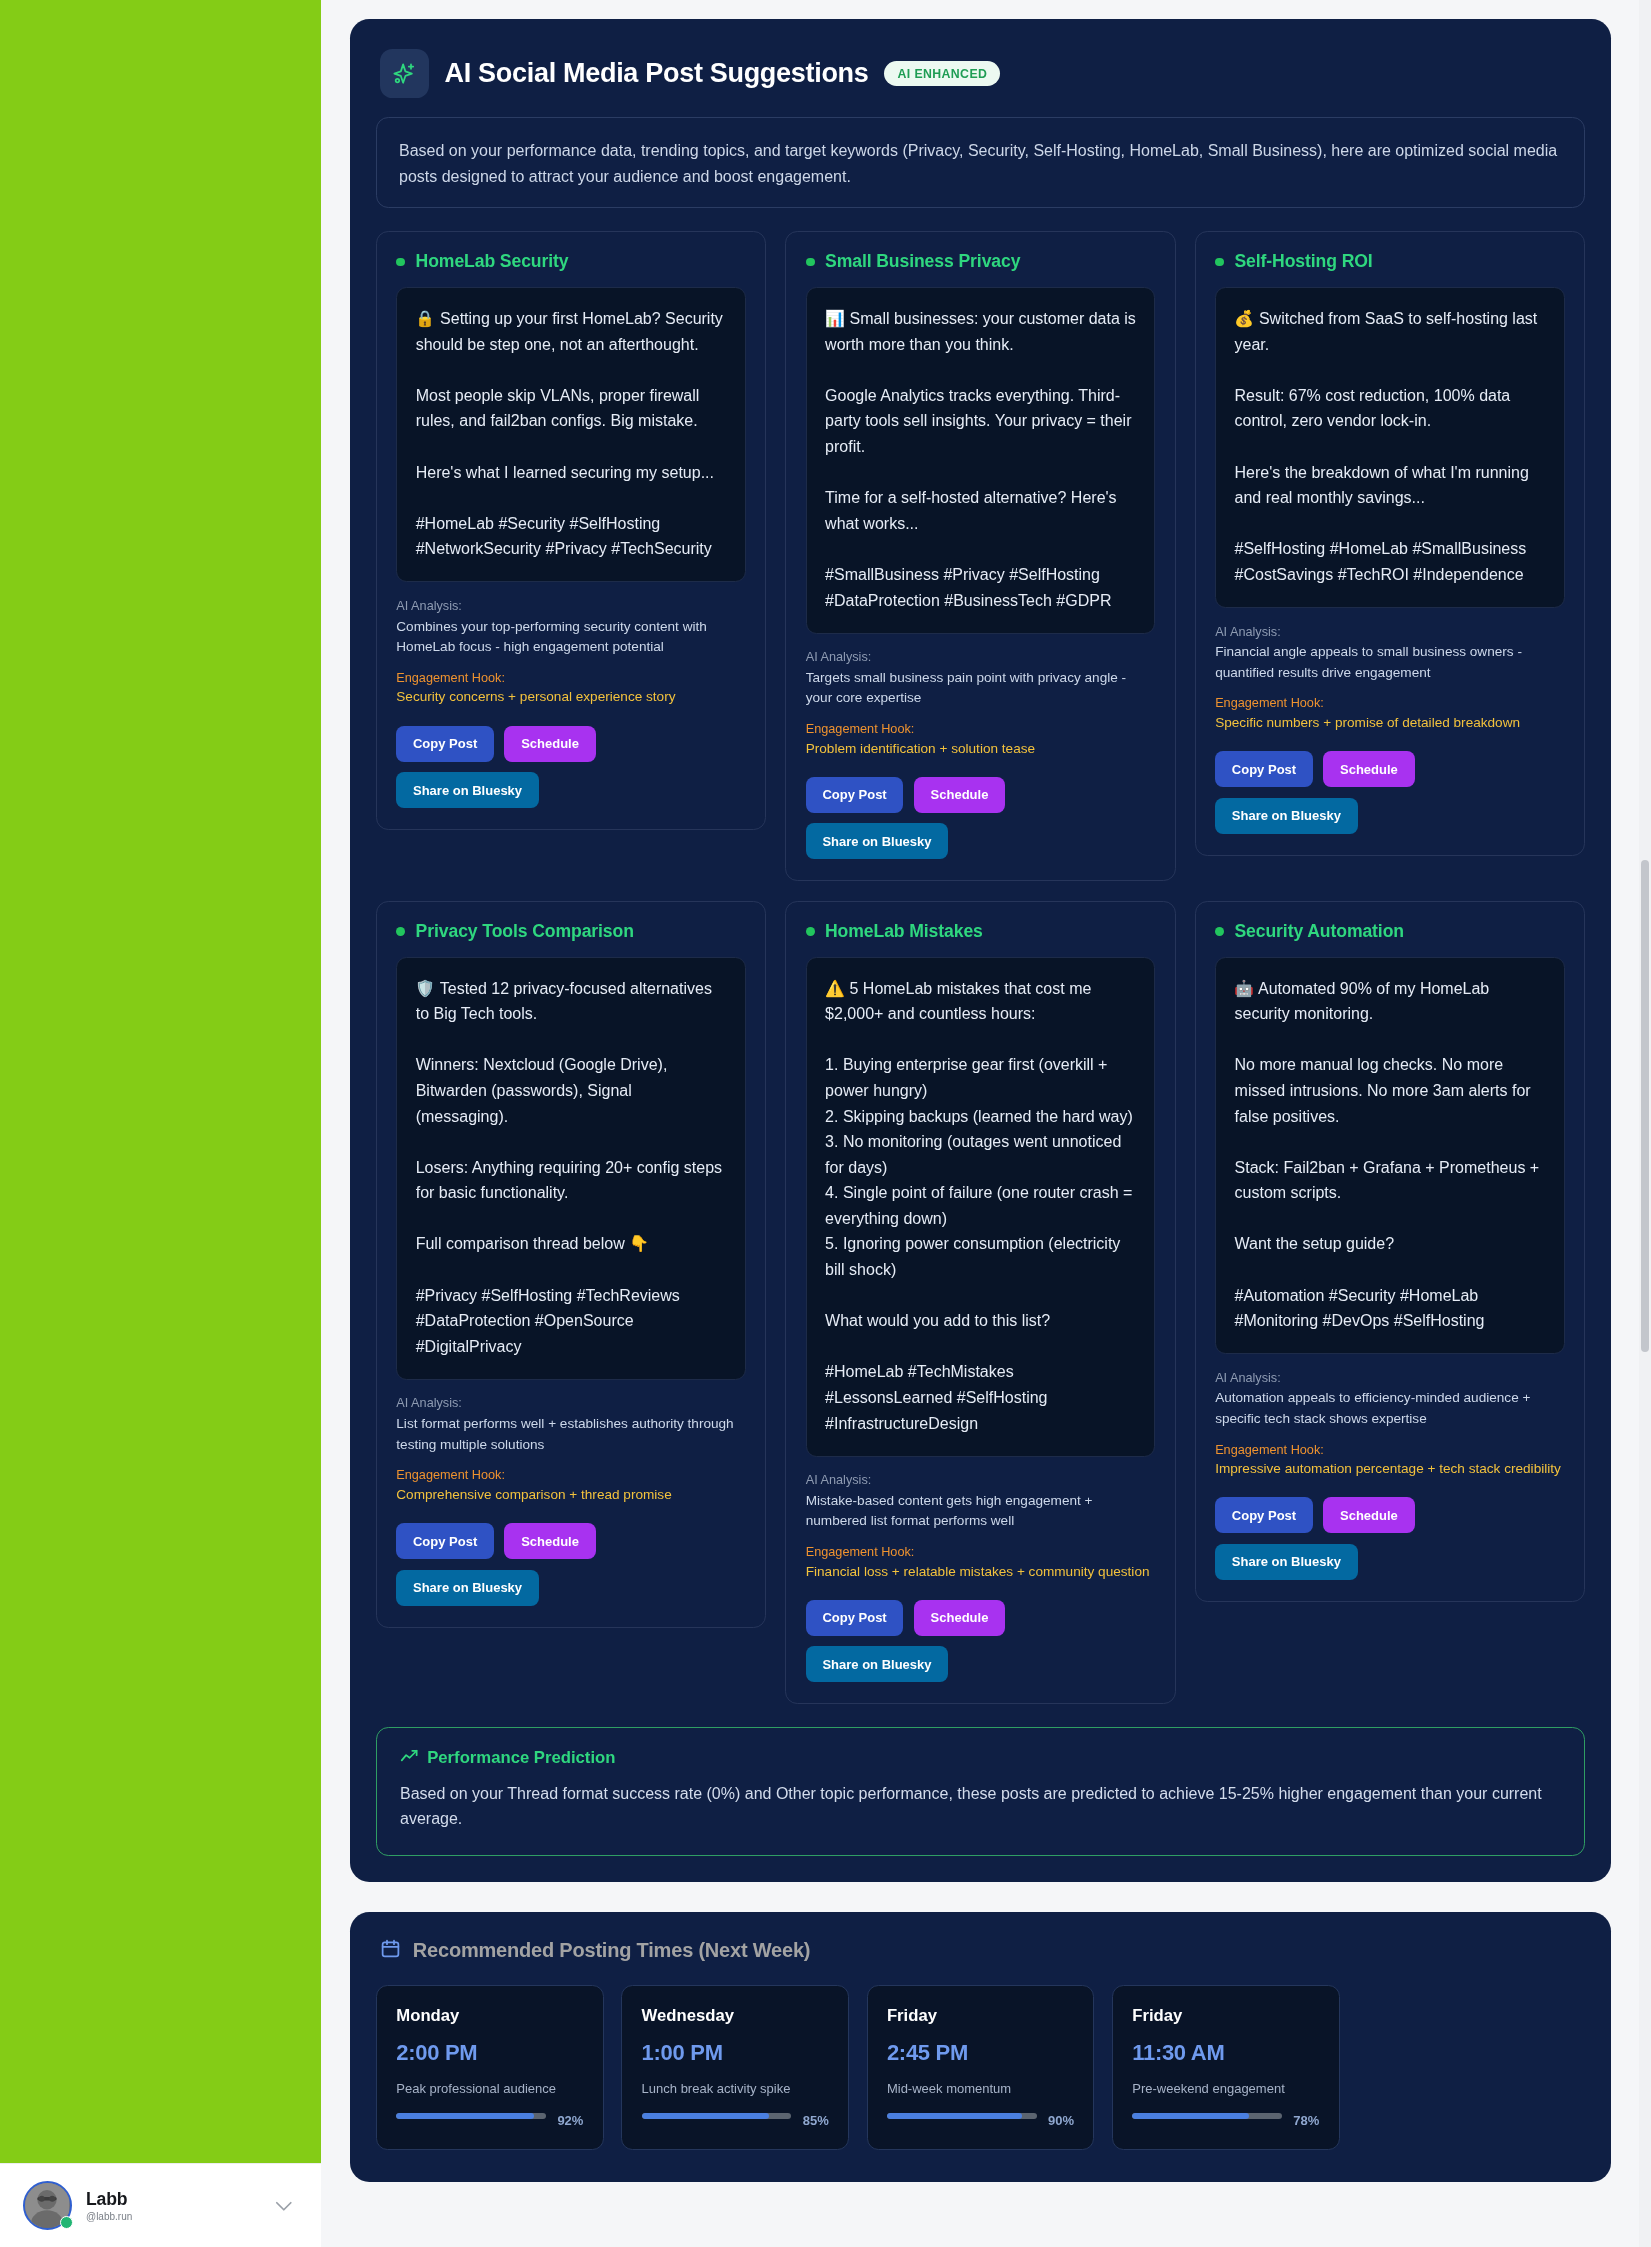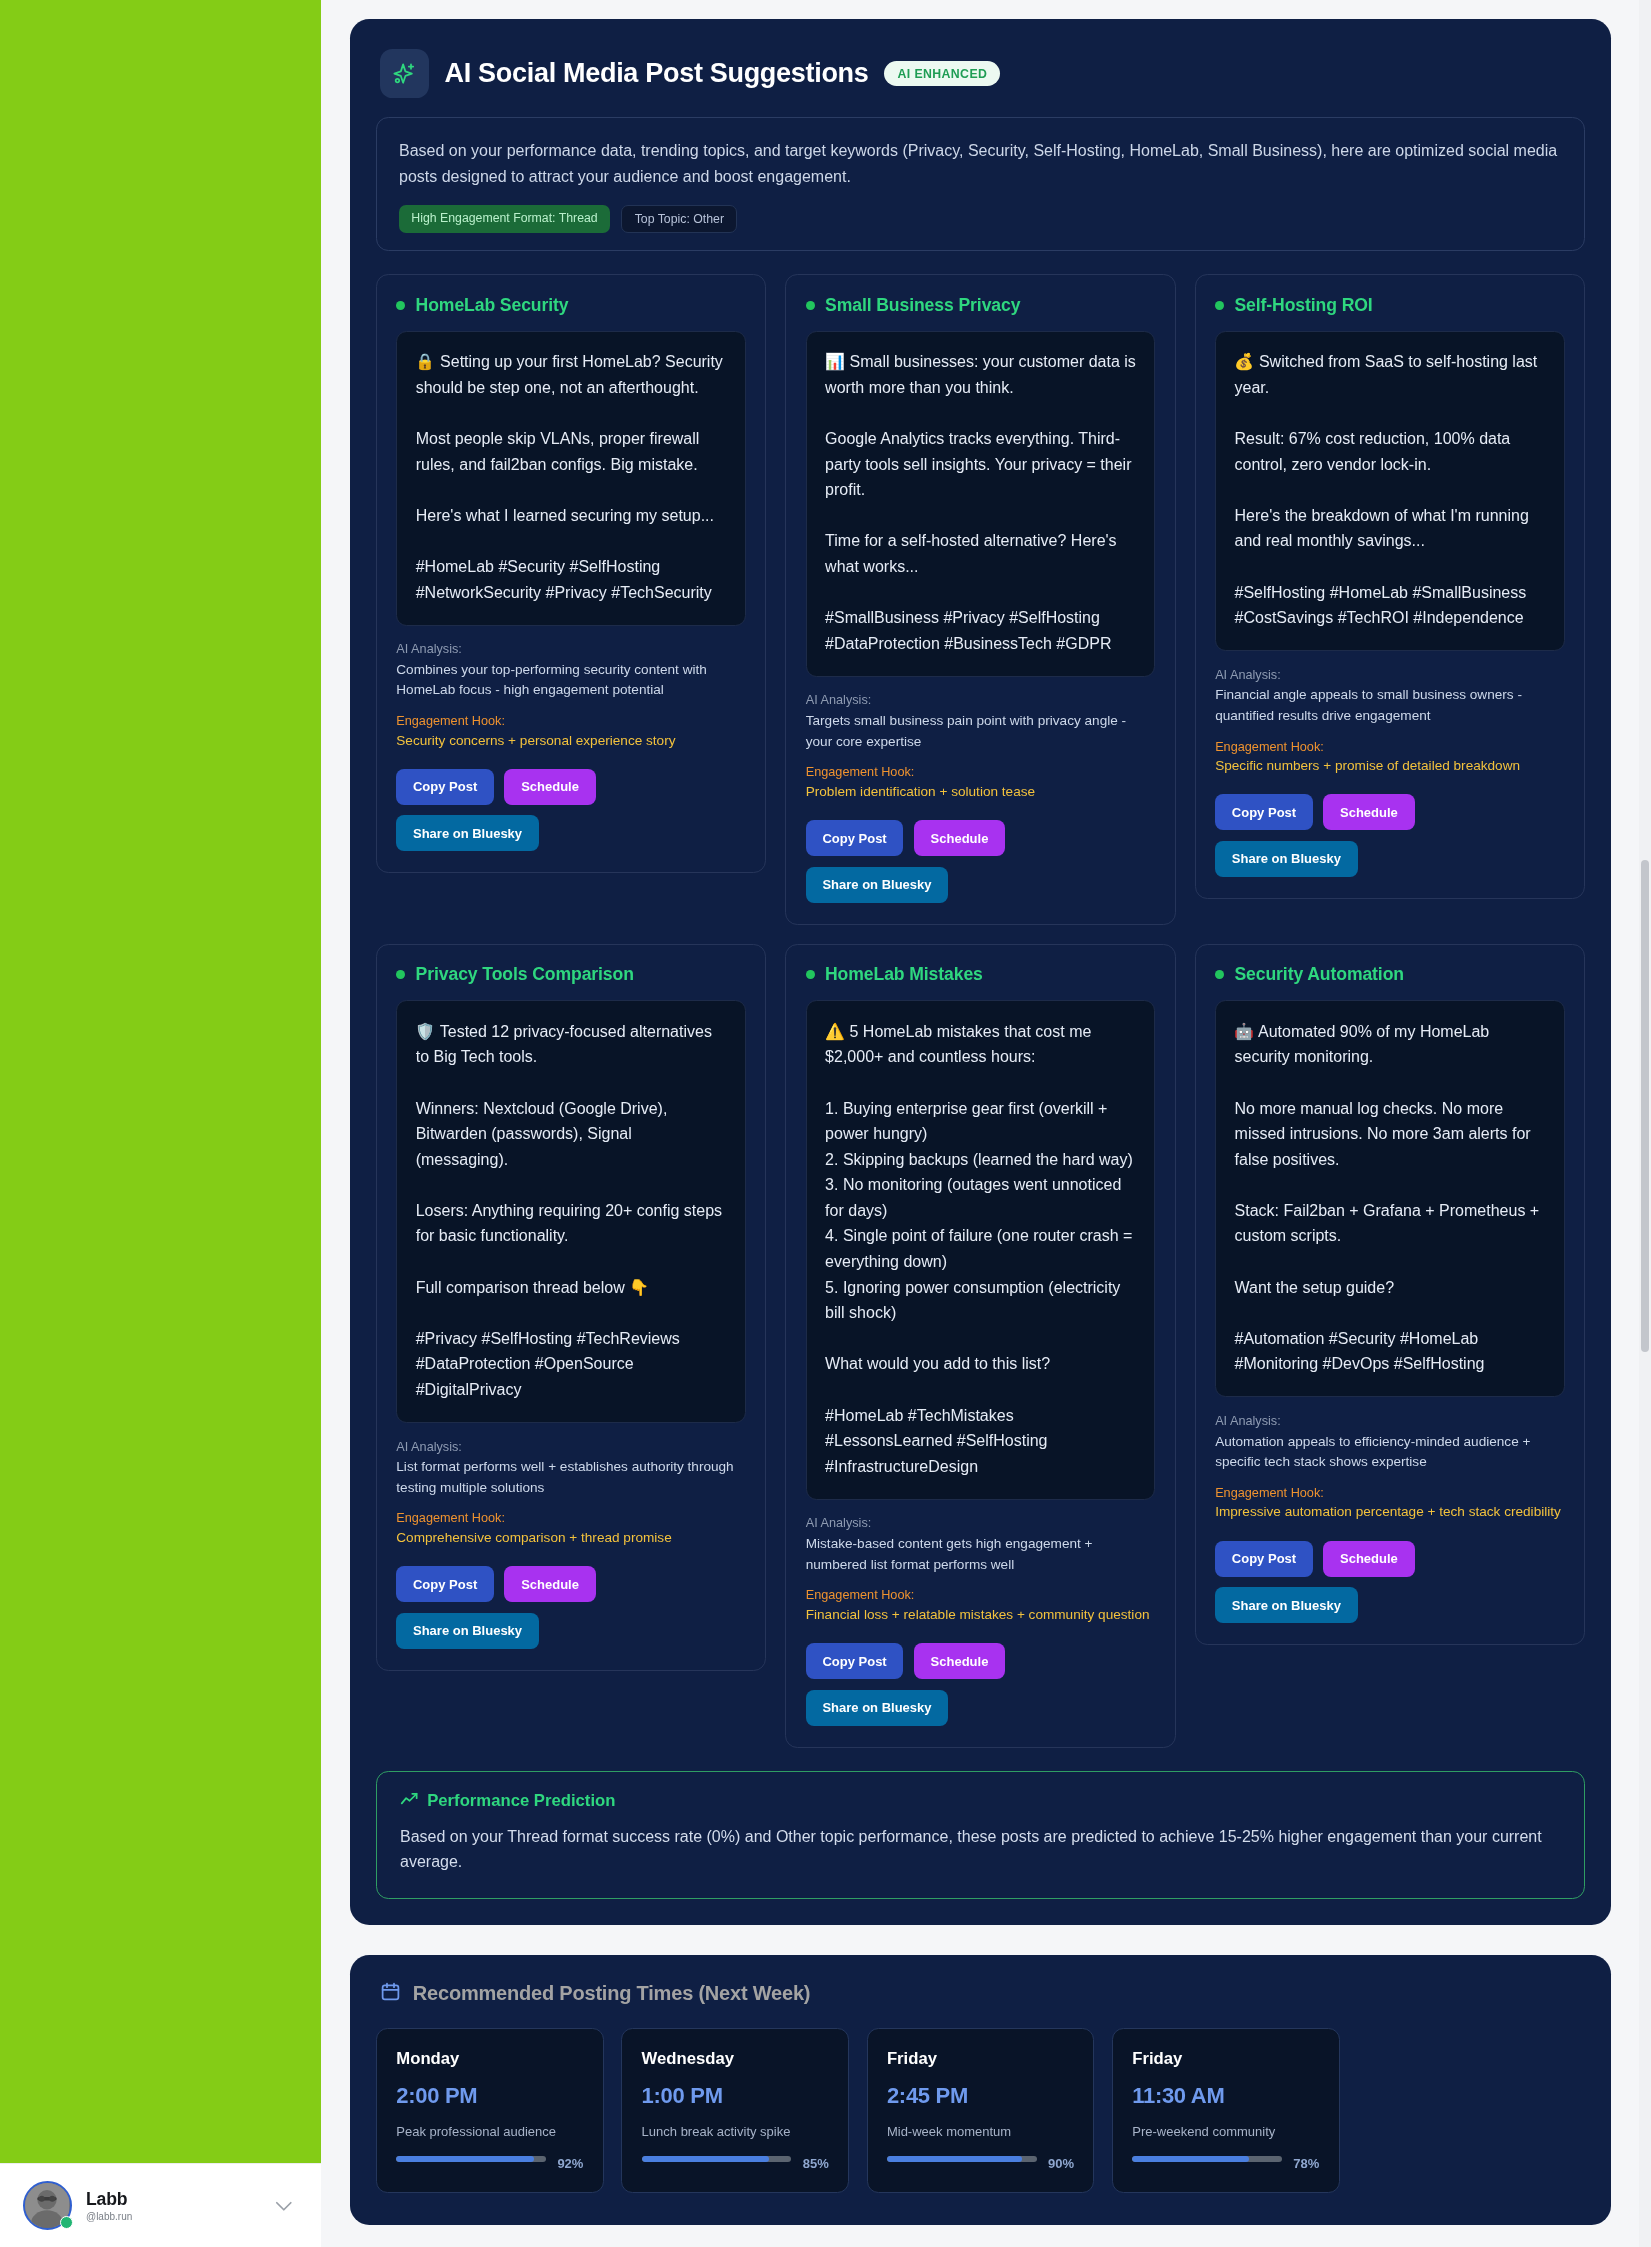--- a/index.html
+++ b/index.html
@@ -236,24 +236,20 @@
             <path d="M24 5 L24 10 M21.5 7.5 L26.5 7.5"></path>
             <circle cx="8.5" cy="23.5" r="2"></circle>
           </svg>
         </span>
         <h1 class="head-title">AI Social Media Post Suggestions</h1>
         <span class="badge-ai">AI ENHANCED</span>
       </div>
 
       <div class="desc-box">
         <p class="desc-text">Based on your performance data, trending topics, and target keywords (Privacy, Security, Self-Hosting, HomeLab, Small Business), here are optimized social media posts designed to attract your audience and boost engagement.</p>
-        <div class="chip-row">
-          <span class="chip green">High Engagement Format: Thread</span>
-          <span class="chip dark">Top Topic: Other</span>
-        </div>
       </div>
 
       <div class="cards-grid">
 
         <article class="post-card">
           <div class="card-head">
             <span class="dot"></span>
             <h2 class="card-title">HomeLab Security</h2>
           </div>
           <div class="post-body">🔒 Setting up your first HomeLab? Security should be step one, not an afterthought.
@@ -472,21 +468,21 @@
             <span class="bar">
                 <i style="width: 90%;"></i>
               </span>
             <span class="t-pct">90%</span>
           </div>
         </div>
 
         <div class="time-card">
           <div class="t-day">Friday</div>
           <div class="t-time">11:30 AM</div>
-          <div class="t-note">Pre-weekend community</div>
+          <div class="t-note">Pre-weekend engagement</div>
           <div class="t-meter">
             <span class="bar">
                 <i style="width: 78%;"></i>
               </span>
             <span class="t-pct">78%</span>
           </div>
         </div>
 
       </div>
     </section>

